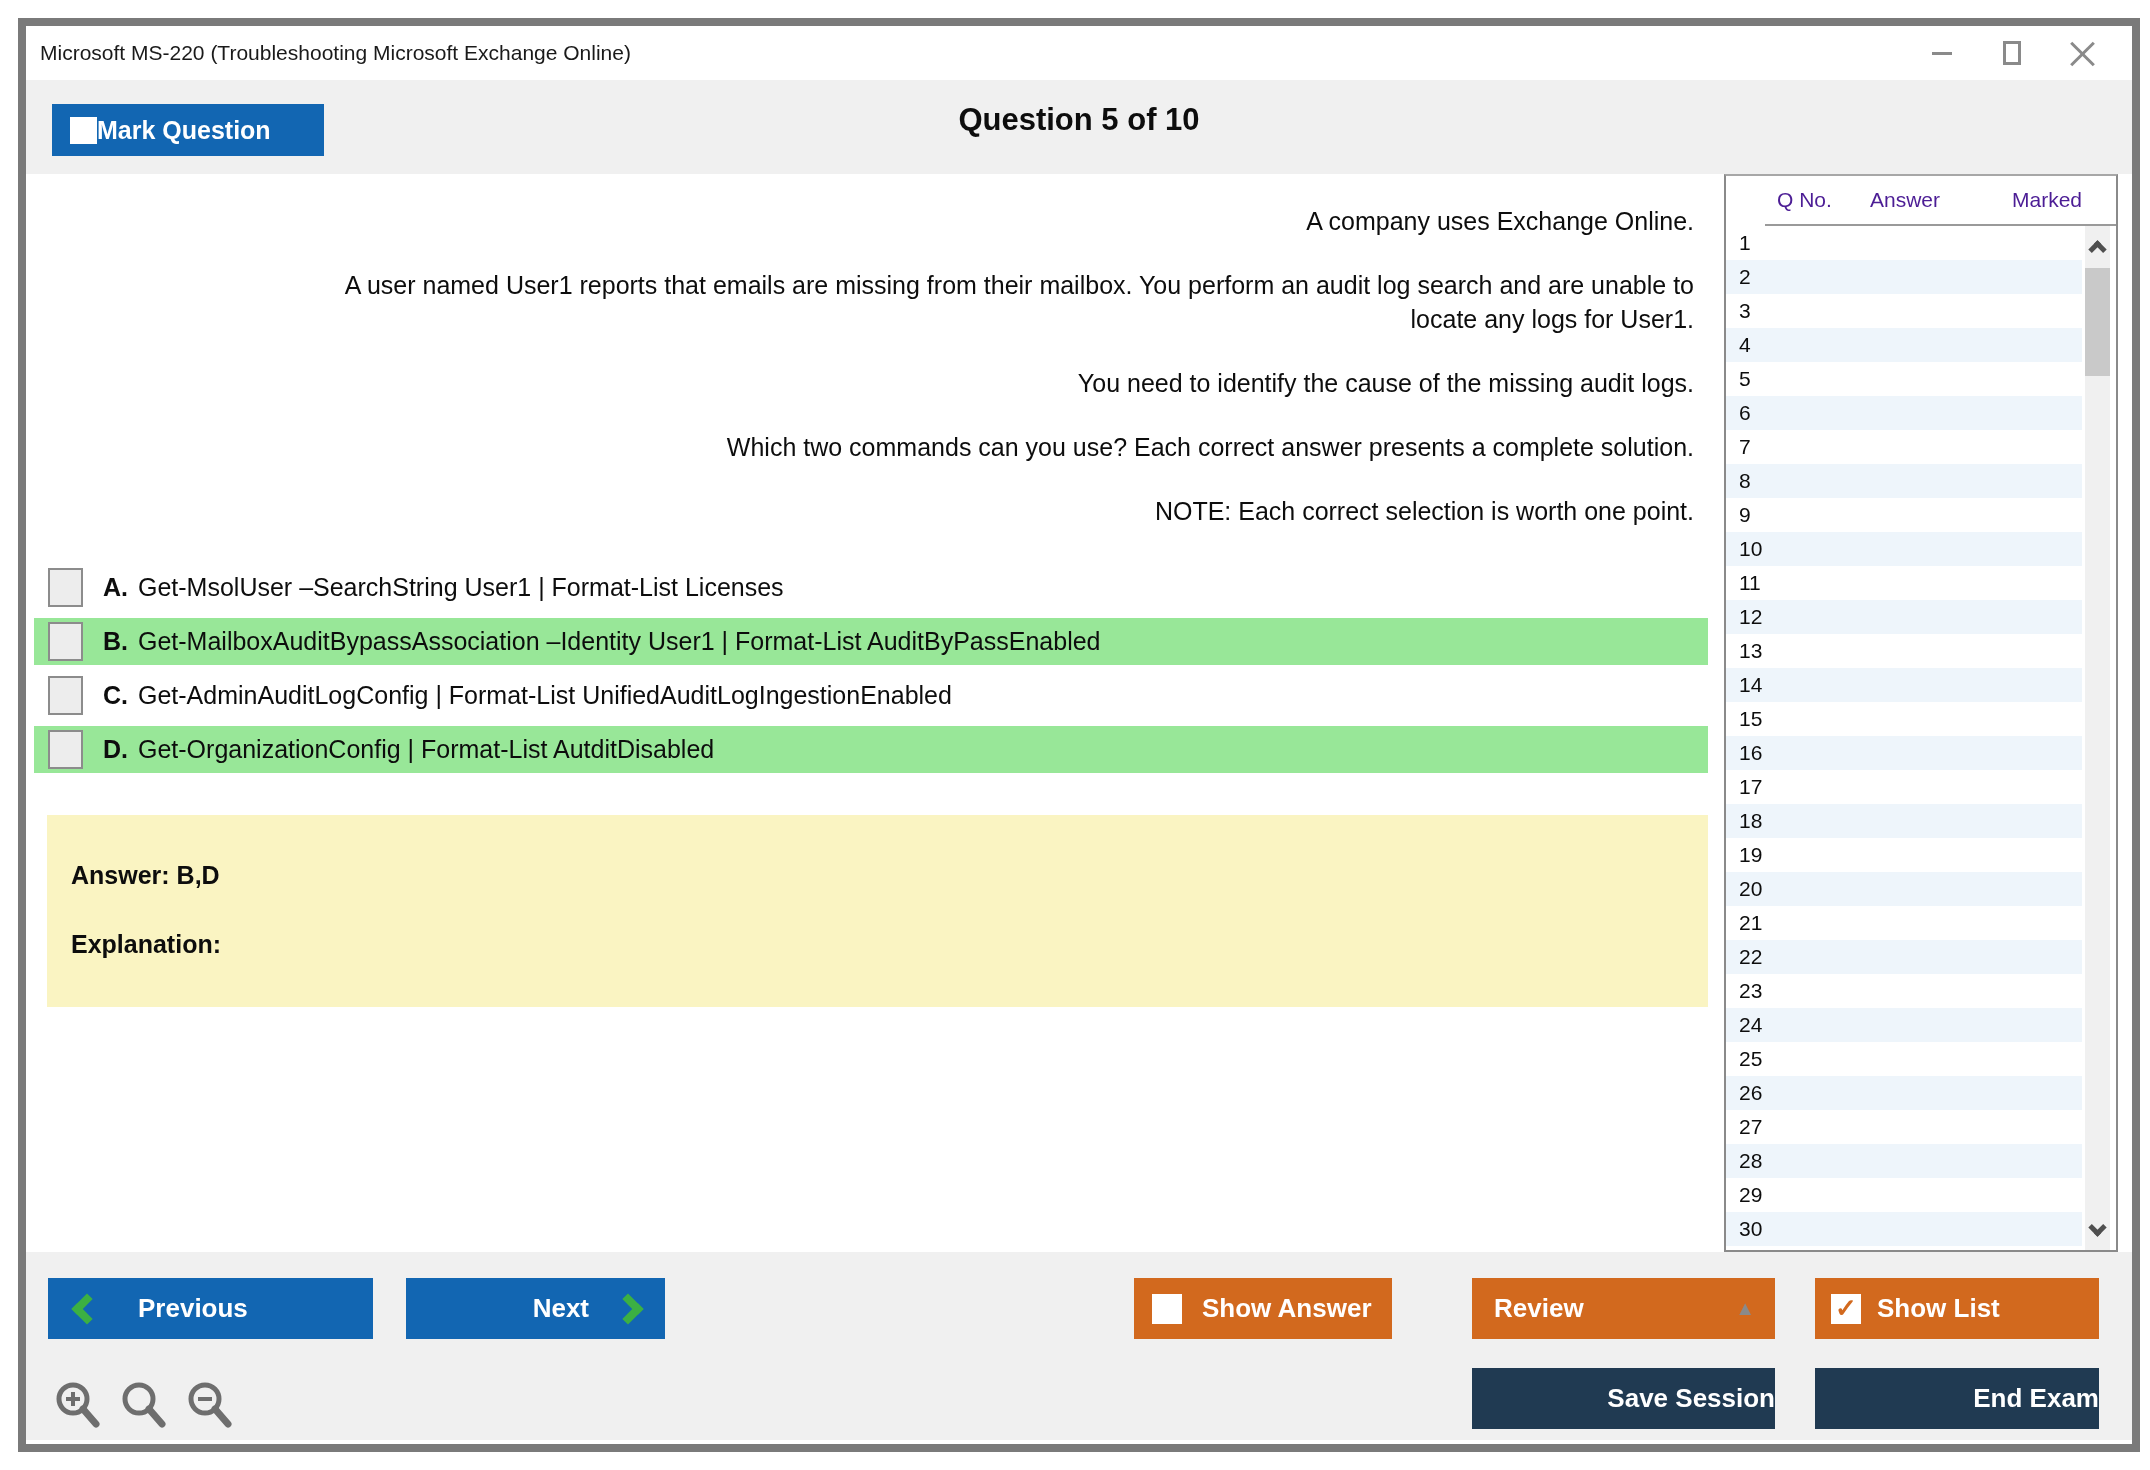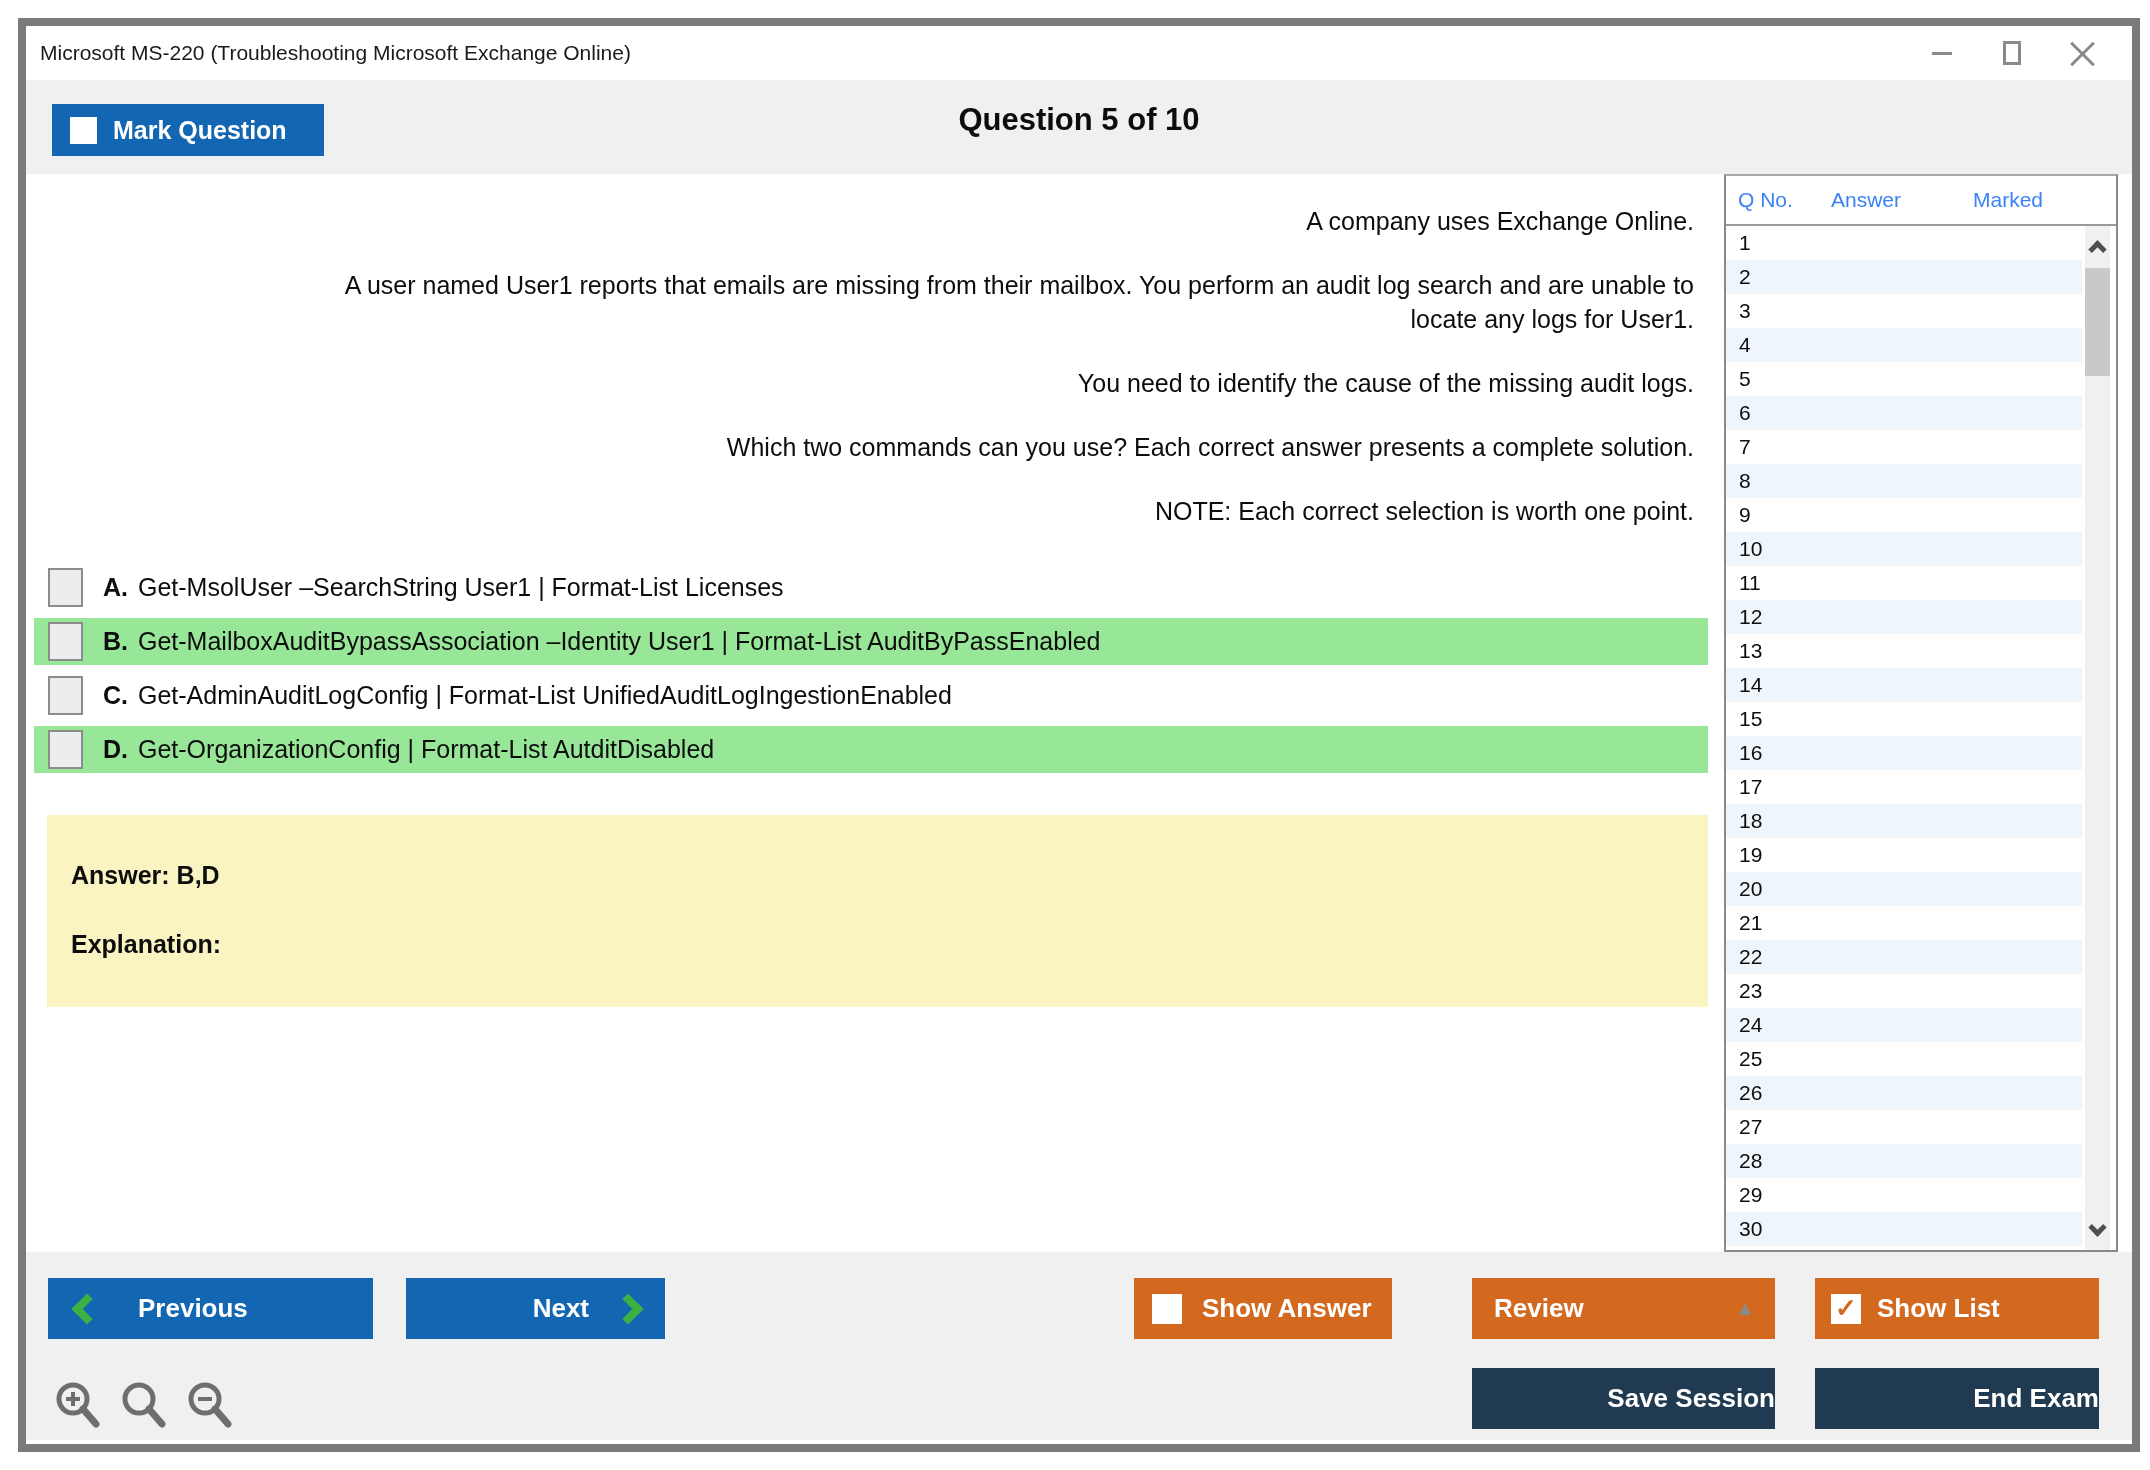--- a/index.html
+++ b/index.html
@@ -18,21 +18,21 @@
   .glyph-max { width: 18px; height: 24px; border: 3px solid #8a8a8a; }
   .glyph-close { position: relative; width: 26px; height: 26px; }
   .glyph-close::before, .glyph-close::after { content: ""; position: absolute; left: 12px; top: -2px;
     width: 3px; height: 32px; background: #8a8a8a; }
   .glyph-close::before { transform: rotate(45deg); }
   .glyph-close::after { transform: rotate(-45deg); }
 
   
   .headerbar { position: relative; height: 94px; background: #f0f0f0; }
   .mark-btn { position: absolute; left: 26px; top: 24px; width: 272px; height: 52px;
-    background: #1266b2; border: none; display: flex; align-items: center; gap: 16px;
+    background: #1266b2; border: none; display: flex; align-items: center; gap: 0;
     padding-left: 18px; cursor: pointer; }
   .mark-btn .cb { width: 27px; height: 27px; background: #ffffff; flex: none; }
   .mark-btn .lbl { color: #ffffff; font-size: 25px; font-weight: bold; }
   .q-counter { position: absolute; left: 0; right: 0; top: 22px; text-align: center;
     font-size: 31px; font-weight: bold; color: #0d0d0d; }
 
   
   .main { display: flex; height: 1078px; background: #ffffff; }
   .question-panel { flex: 1; padding: 30px 0 0 0; }
   .para { font-size: 25px; line-height: 34px; color: #0d0d0d; margin: 0 30px 30px 28px;
@@ -48,21 +48,21 @@
   .option-text { font-size: 25px; color: #0d0d0d; }
 
   .answer-box { margin: 42px 16px 0 21px; height: 192px; background: #faf4c2; padding: 46px 0 0 24px; }
   .answer-line { font-size: 25px; font-weight: bold; color: #0d0d0d; }
   .explanation-line { font-size: 25px; font-weight: bold; color: #0d0d0d; margin-top: 40px; }
 
   
   .sidebar { width: 394px; margin-right: 14px; border: 2px solid #8a8a8a; border-top-color: #a7a7a7;
     background: #ffffff; display: flex; flex-direction: column; }
   .sidebar-header { height: 50px; display: flex; align-items: center; border-bottom: 2px solid #9a9a9a;
-    font-size: 21px; color: #3b82f6; flex: none; }
+    font-size: 21px; color: #4c1d95; flex: none; margin-left: 39px; }
   .col-qno { width: 105px; padding-left: 12px; }
   .col-answer { width: 142px; }
   .col-marked { flex: 1; }
   .sidebar-body { position: relative; flex: 1; }
   .qrows { position: absolute; left: 0; top: 0; right: 34px; bottom: 0; }
   .qrow { height: 34px; line-height: 34px; font-size: 21px; color: #0d0d0d; padding-left: 13px; cursor: pointer; }
   .qrow.alt { background: #eef5fb; }
 
   .scrollbar { position: absolute; right: 6px; top: 0; bottom: 0; width: 25px; background: #f0f0f0; }
   .sb-arrow { position: absolute; left: 0; width: 100%; height: 36px; display: flex;

